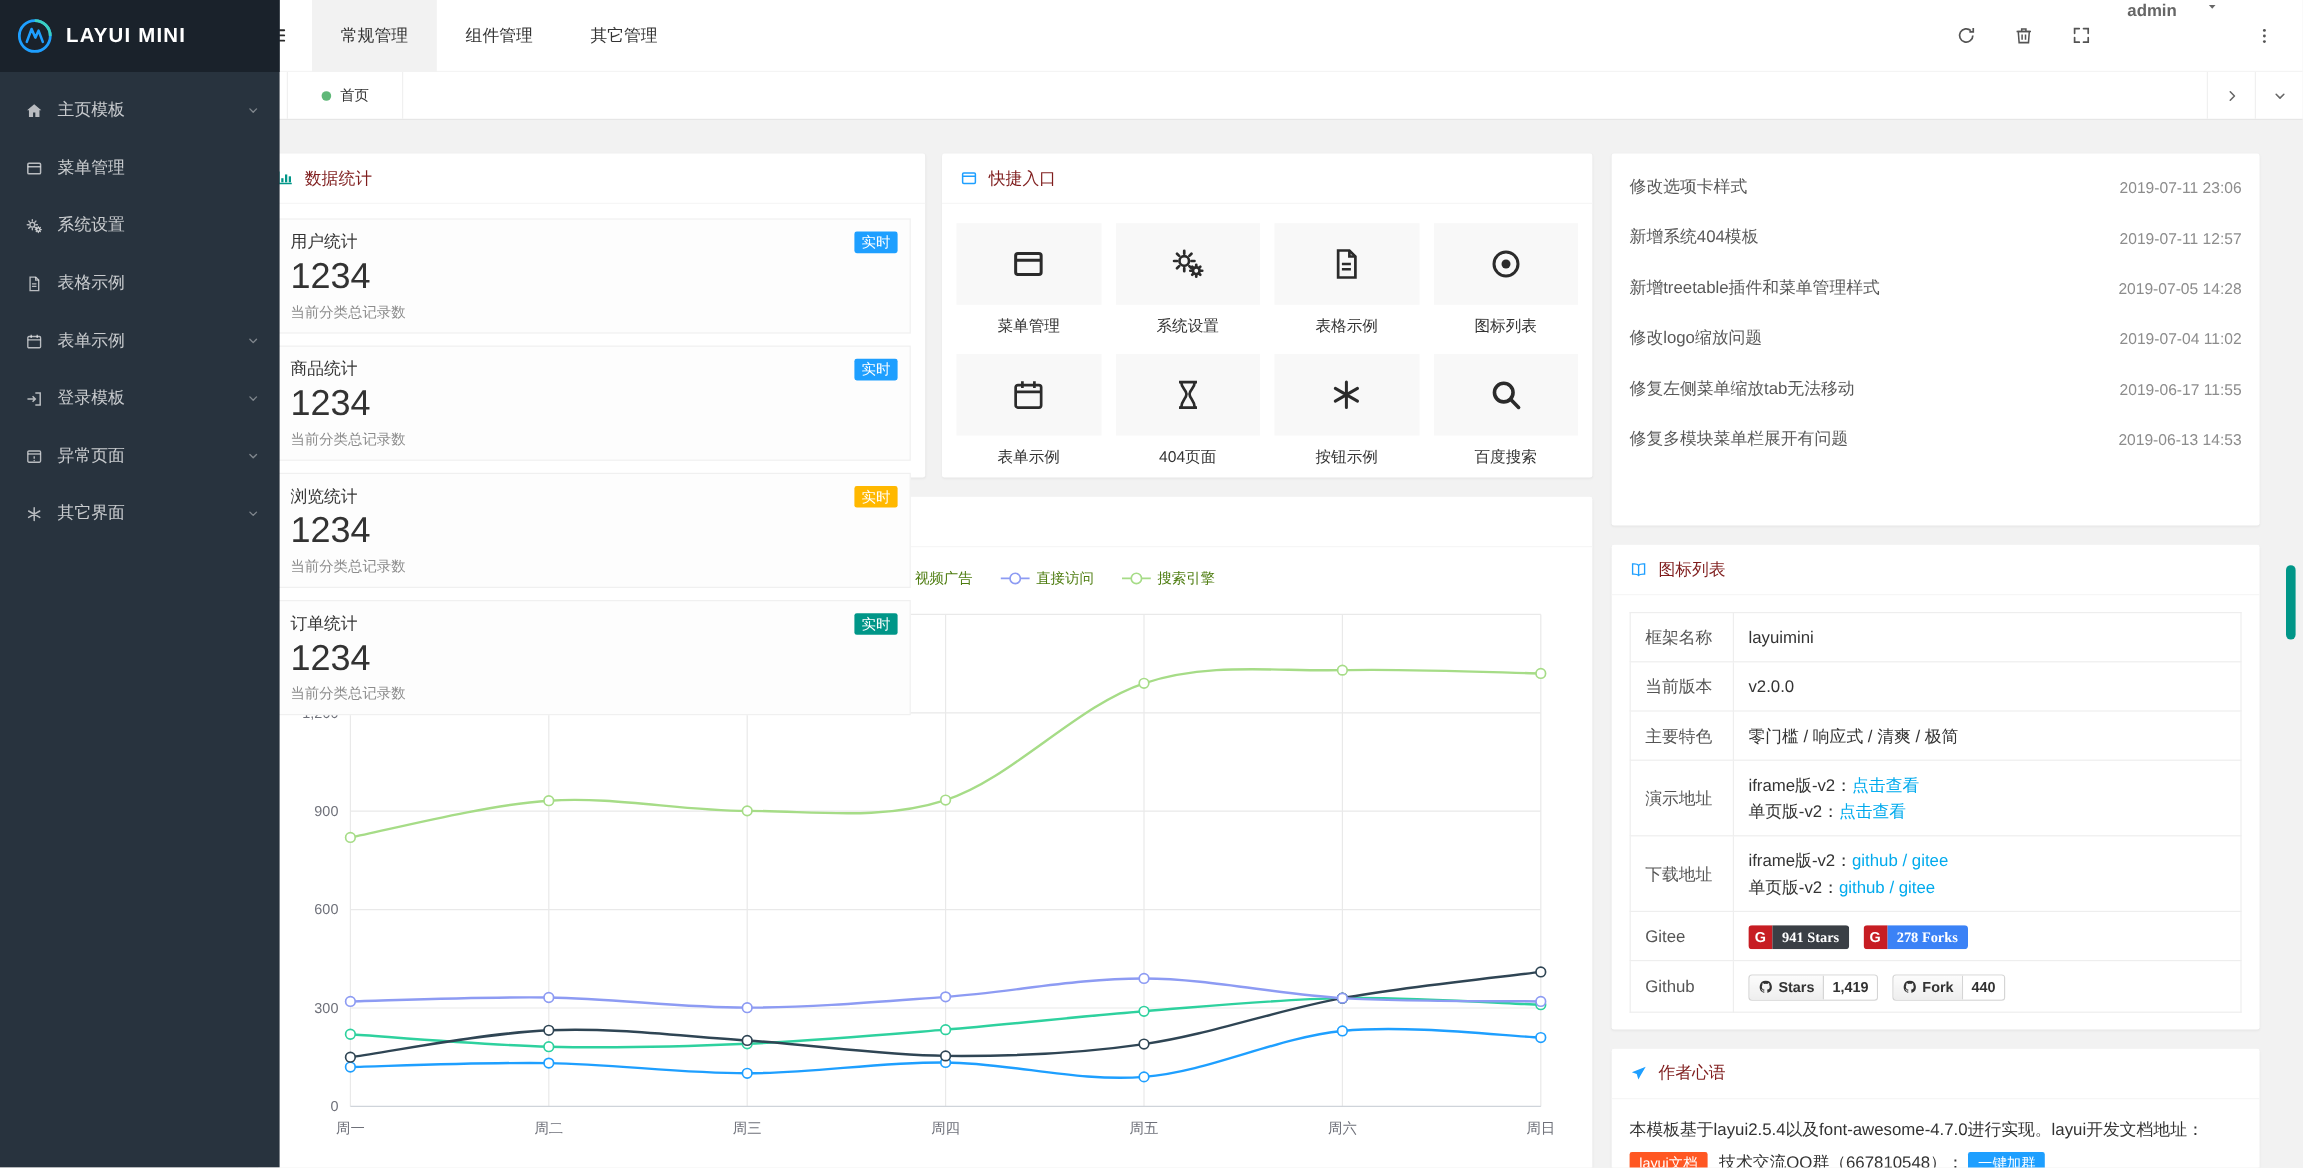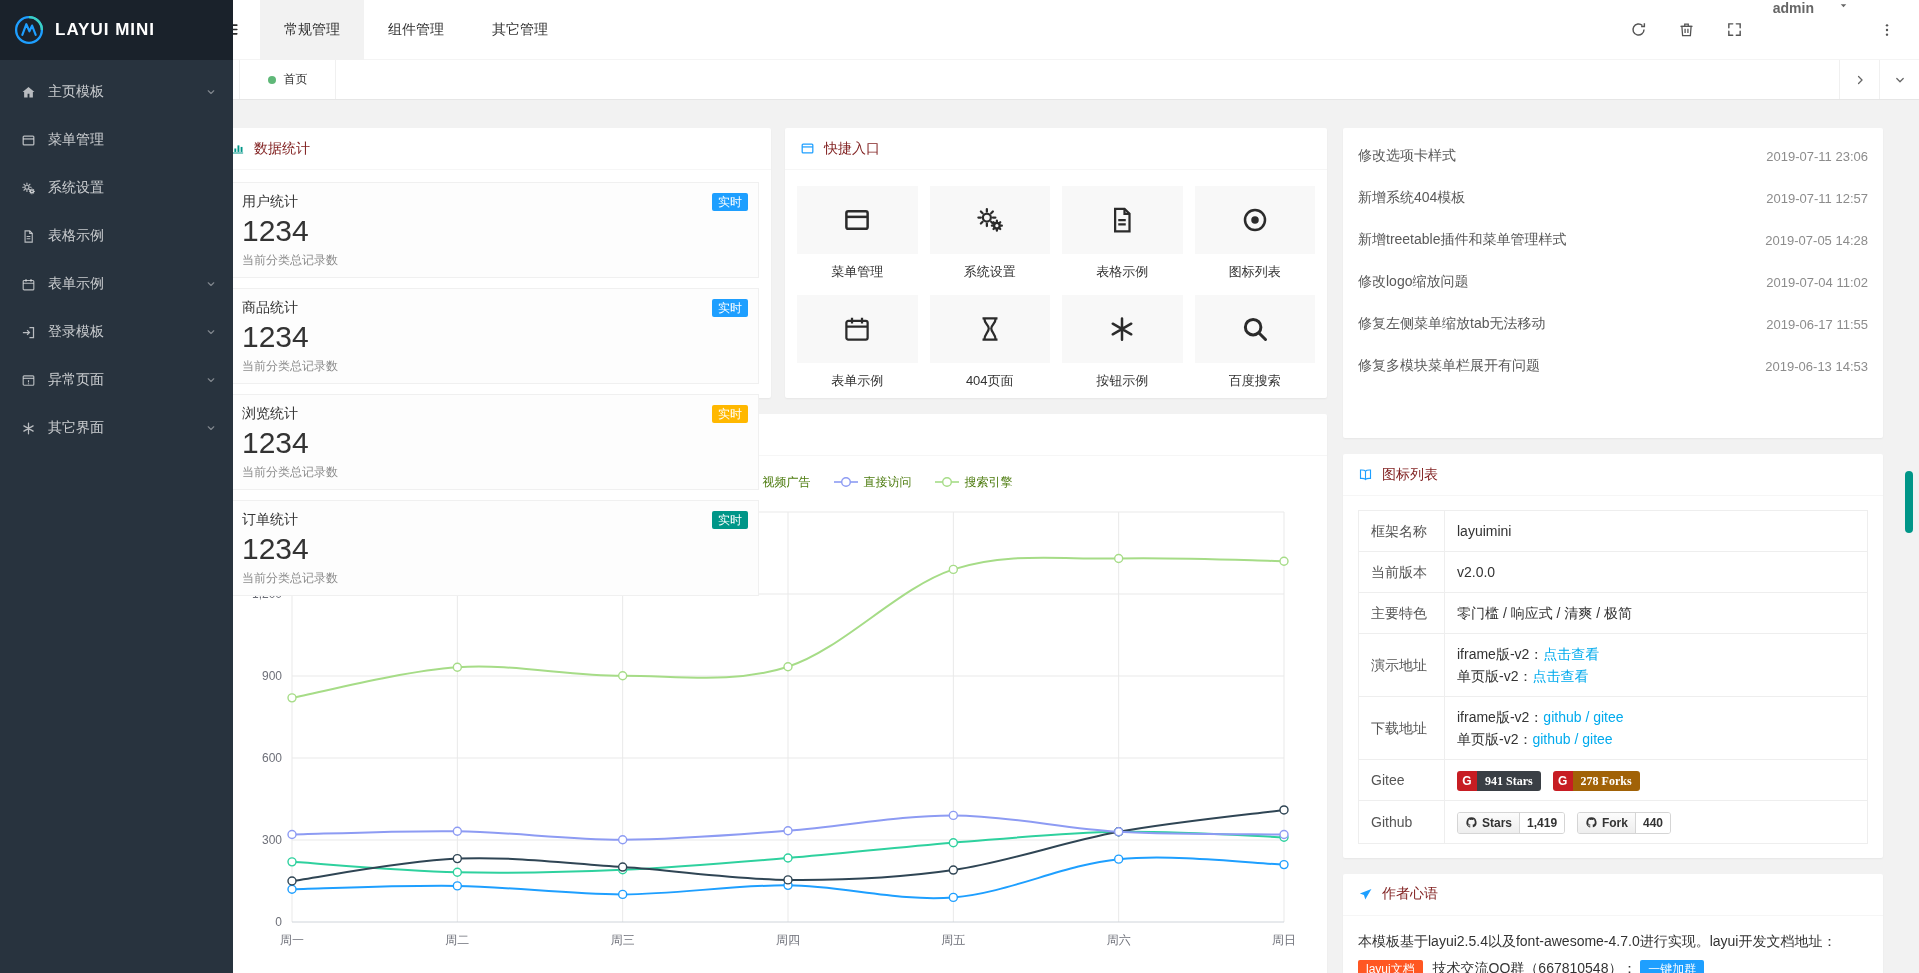--- a/index.html
+++ b/index.html
@@ -660,21 +660,21 @@
             </tr>
             <tr>
               <td class="vl" data-interactable="false">Gitee</td>
               <td data-interactable="false">
                 <span class="gitee-badge" data-interactable="true">
                       <span class="g" data-interactable="false" style="background-color: rgb(199, 29, 35);">G</span>
                       <span class="t" data-interactable="false" style="background-color: rgb(58, 63, 69);">941 Stars</span>
                     </span>
                 <span class="gitee-badge" data-interactable="true">
                       <span class="g" data-interactable="false" style="background-color: rgb(199, 29, 35);">G</span>
-                      <span class="t" data-interactable="false" style="background-color: #a16207;">278 Forks</span>
+                      <span class="t" data-interactable="false" style="background-color: #3b82f6;">278 Forks</span>
                     </span>
               </td>
             </tr>
             <tr>
               <td class="vl" data-interactable="false">Github</td>
               <td data-interactable="false">
                 <span class="gh-badge" data-interactable="true">
                       <span class="l">
                         <svg class="ic" data-interactable="false">
                           <use href="#i-octo"></use>

